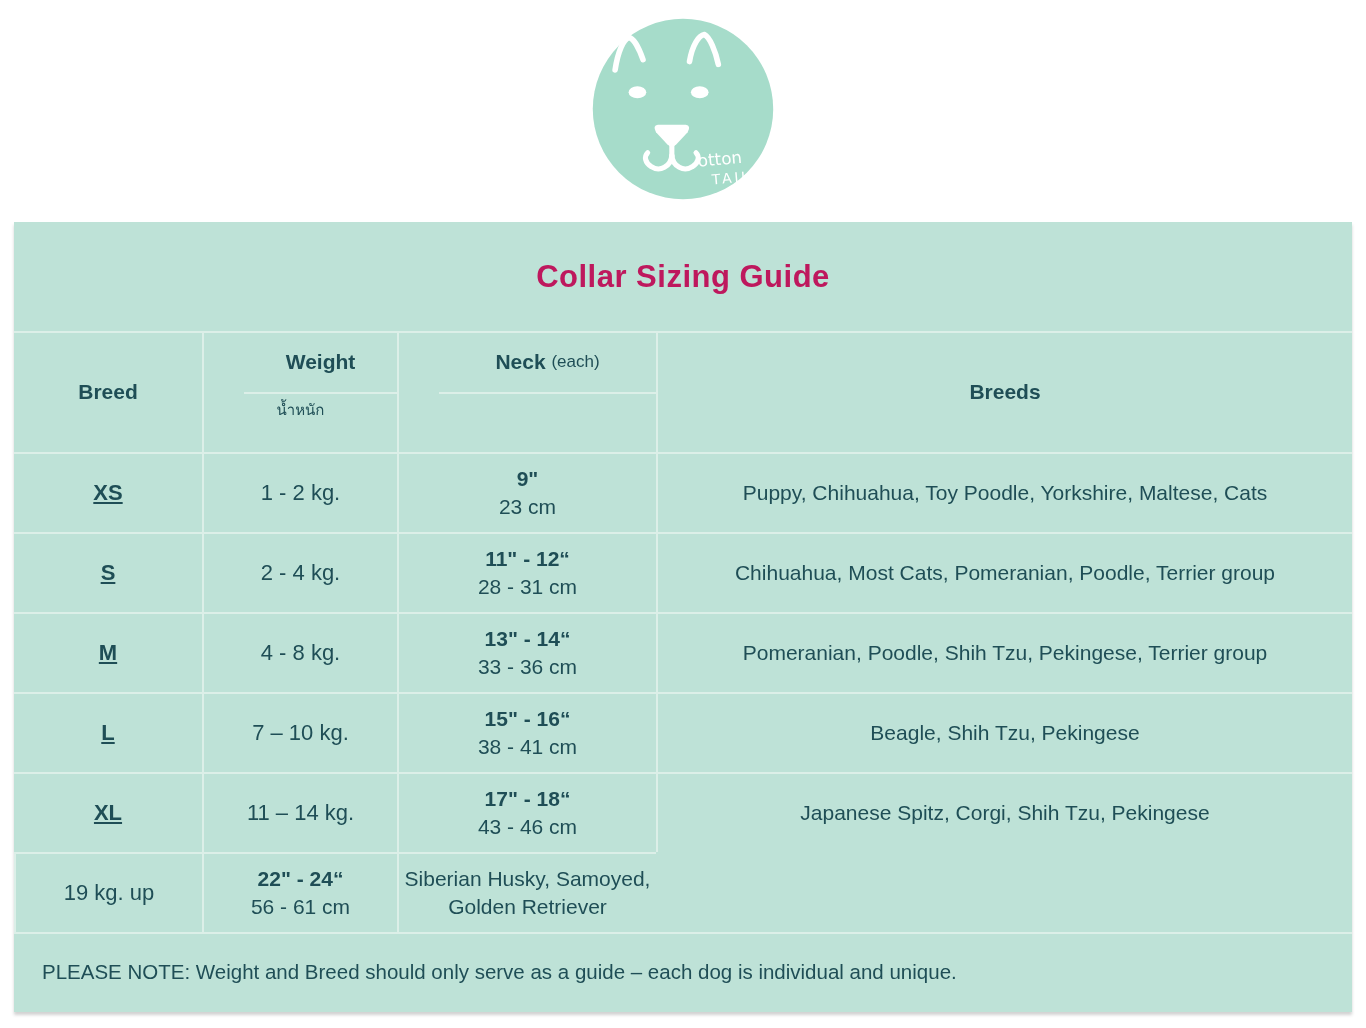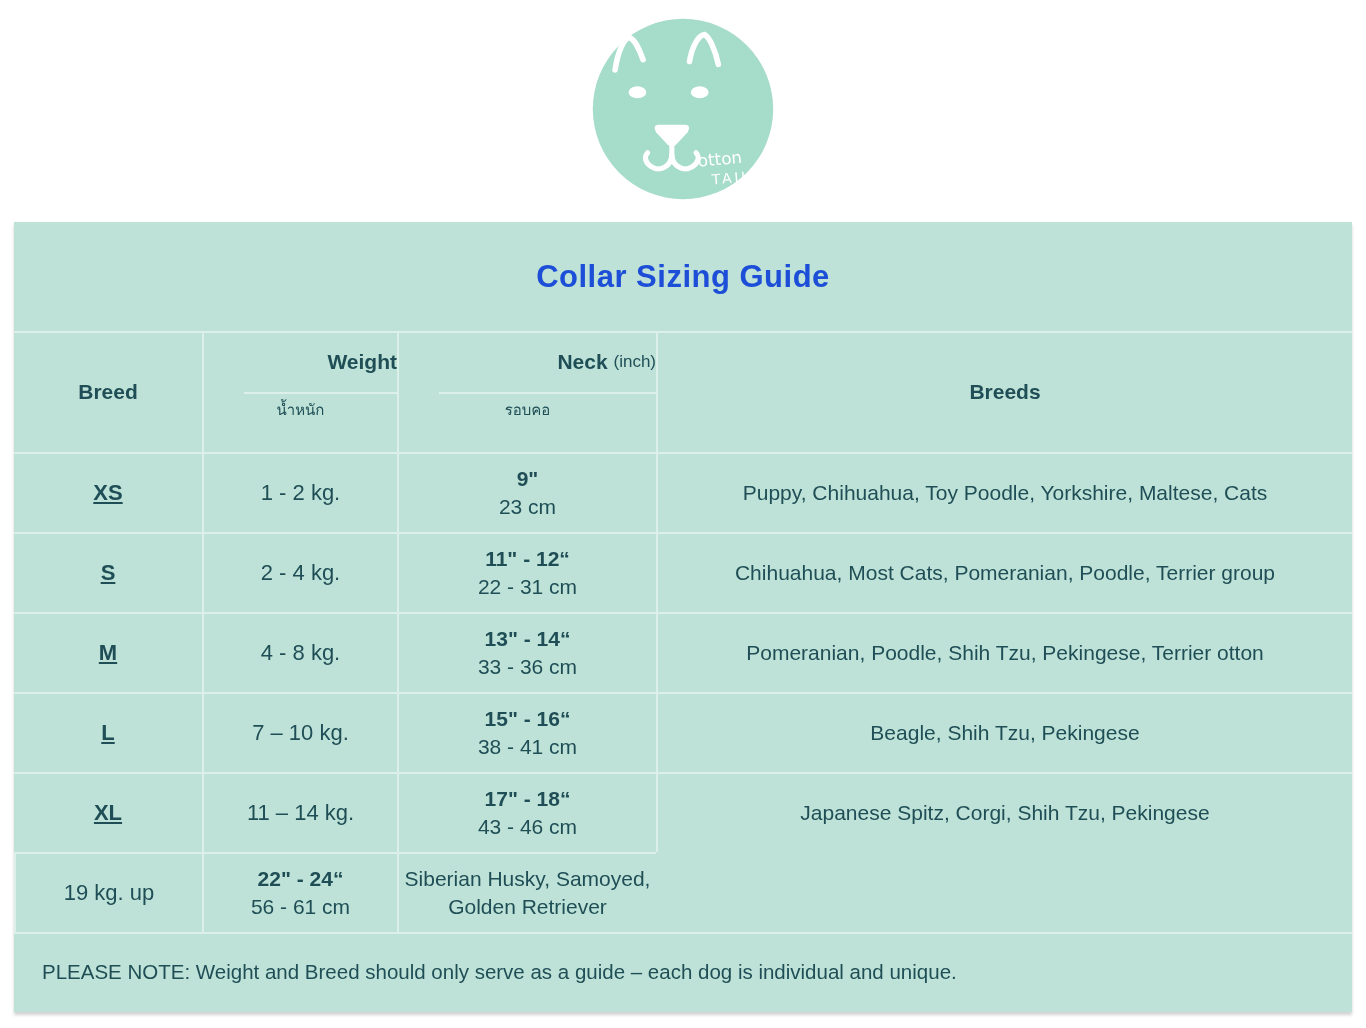--- a/index.html
+++ b/index.html
@@ -13,33 +13,33 @@
     font-family:"Liberation Sans","DejaVu Sans",sans-serif;color:var(--ink);}
   body{position:relative;overflow:hidden;}
 
   
   .logo-wrap{position:absolute;left:590px;top:12px;width:186px;height:194px;}
 
   
   .card{position:absolute;left:14px;top:222px;width:1338px;height:790px;
     background:var(--card-bg);box-shadow:0 3px 3px rgba(0,0,0,.18);}
   .card-title{height:109px;display:flex;align-items:center;justify-content:center;
-    font-size:31px;font-weight:bold;color:#1d4ed8;letter-spacing:.5px;}
+    font-size:31px;font-weight:bold;color:#be185d;letter-spacing:.5px;}
 
   
   .table{display:grid;width:100%;
     grid-template-columns:188px 195px 259px 1fr;
     grid-template-rows:121px repeat(6,80px) 77px;}
   .cell{border-top:2px solid var(--line);display:flex;align-items:center;
     justify-content:center;text-align:center;line-height:1.35;}
   .cell.vline{border-left:2px solid var(--line);}
   .hdr{font-size:21px;font-weight:bold;}
   .unit{font-size:17px;font-weight:normal;}
   .split{flex-direction:column;align-items:stretch;justify-content:flex-start;padding:0;}
-  .split-top{height:61px;display:flex;align-items:center;justify-content:flex-end;
+  .split-top{height:61px;display:flex;align-items:center;justify-content:center;
     border-bottom:2px solid var(--line);margin-left:40px;}
   .split-bottom{height:38px;display:flex;align-items:flex-start;justify-content:center;
     padding-top:6px;font-size:15px;font-weight:normal;}
   .size-cell{font-size:22px;font-weight:bold;text-decoration:underline;}
   .weight-cell{font-size:22px;}
   .neck-cell{flex-direction:column;font-size:21px;}
   .neck-inch{font-weight:bold;}
   .breeds-cell{font-size:21px;}
   .note{grid-row:8;grid-column:1 / -1;justify-content:flex-start;text-align:left;
     padding-left:28px;font-size:20.5px;align-items:center;}
@@ -77,48 +77,47 @@
 
     <div class="cell hdr vline split">
       <div class="split-top">
         <span>Weight</span>
       </div>
       <div class="split-bottom">น้ำหนัก</div>
     </div>
 
     <div class="cell hdr vline split">
       <div class="split-top">
-        <span>Neck</span>&nbsp;<span class="unit">(inch)</span>
+        <span>Neck</span>&nbsp;<span class="unit">(each)</span>
       </div>
-      <div class="split-bottom">รอบคอ</div>
     </div>
 
     <div class="cell hdr vline">Breeds</div>
 
     <div class="cell size-cell">XS</div>
       <div class="cell vline weight-cell">1 - 2  kg.</div>
       <div class="cell vline neck-cell">
         <div class="neck-inch">9"</div>
         <div class="neck-cm">23 cm</div>
       </div>
       <div class="cell vline breeds-cell">Puppy, Chihuahua, Toy Poodle, Yorkshire, Maltese, Cats</div>
       <div class="cell size-cell">S</div>
       <div class="cell vline weight-cell">2 - 4  kg.</div>
       <div class="cell vline neck-cell">
         <div class="neck-inch">11" - 12“</div>
-        <div class="neck-cm">22 - 31 cm</div>
+        <div class="neck-cm">28 - 31 cm</div>
       </div>
       <div class="cell vline breeds-cell">Chihuahua, Most Cats, Pomeranian, Poodle, Terrier group</div>
       <div class="cell size-cell">M</div>
       <div class="cell vline weight-cell">4 - 8  kg.</div>
       <div class="cell vline neck-cell">
         <div class="neck-inch">13" - 14“</div>
         <div class="neck-cm">33 - 36 cm</div>
       </div>
-      <div class="cell vline breeds-cell">Pomeranian, Poodle, Shih Tzu, Pekingese, Terrier otton</div>
+      <div class="cell vline breeds-cell">Pomeranian, Poodle, Shih Tzu, Pekingese, Terrier group</div>
       <div class="cell size-cell">L</div>
       <div class="cell vline weight-cell">7 – 10 kg.</div>
       <div class="cell vline neck-cell">
         <div class="neck-inch">15" - 16“</div>
         <div class="neck-cm">38 - 41 cm</div>
       </div>
       <div class="cell vline breeds-cell">Beagle, Shih Tzu, Pekingese</div>
       <div class="cell size-cell">XL</div>
       <div class="cell vline weight-cell">11 – 14 kg.</div>
       <div class="cell vline neck-cell">

